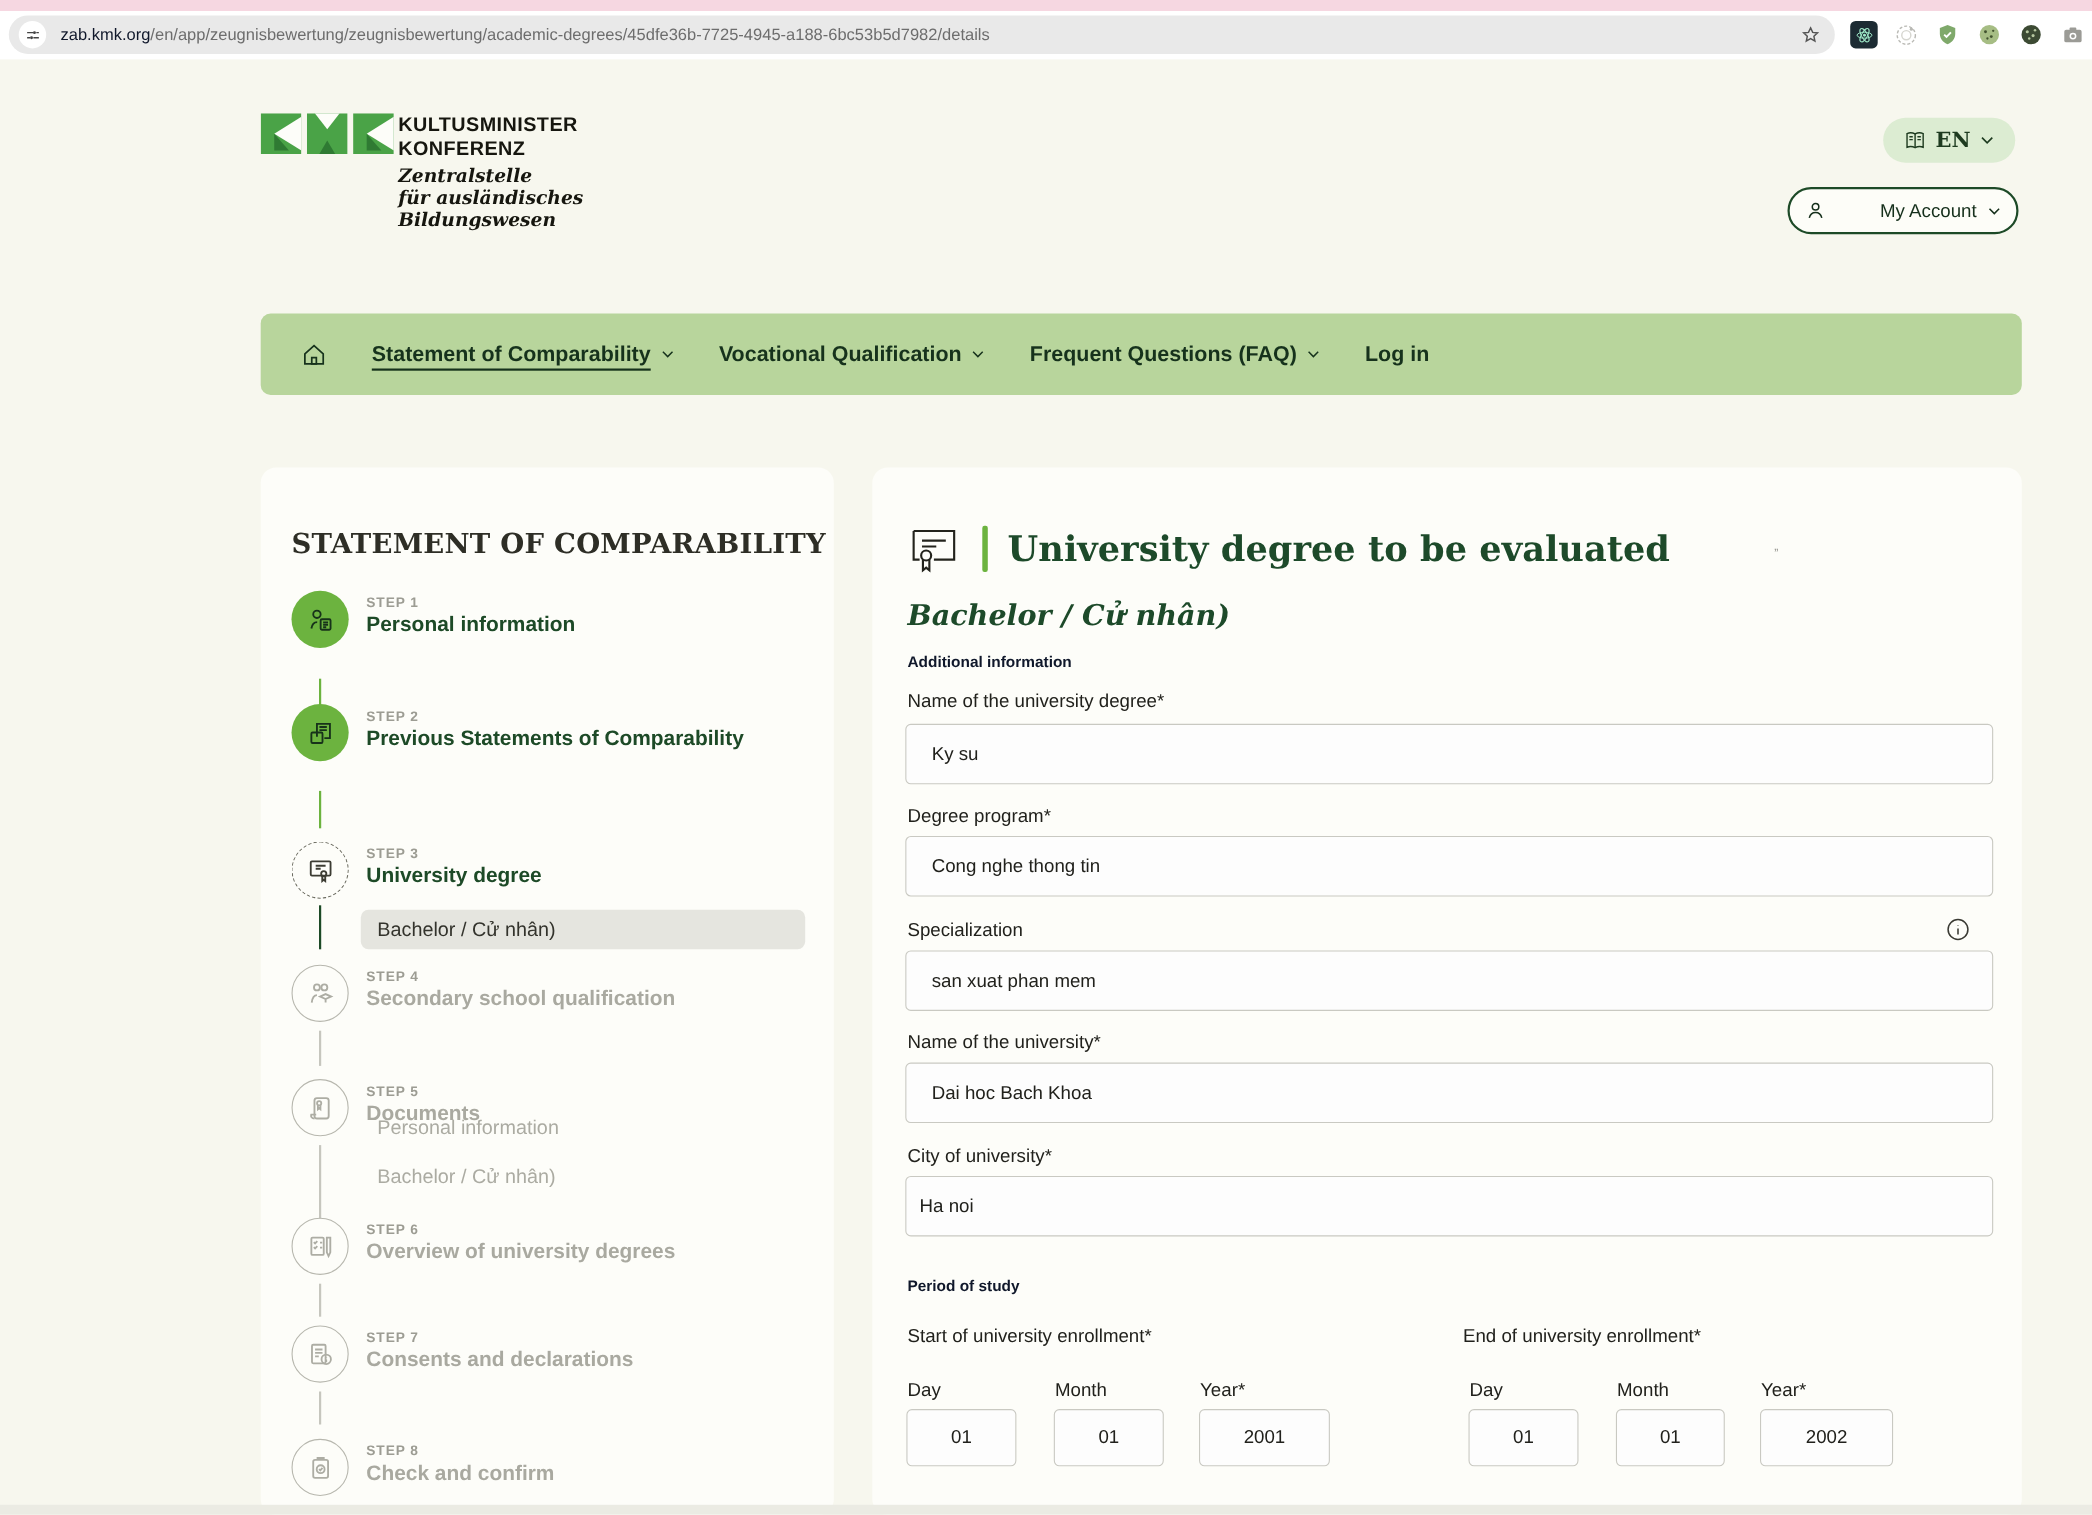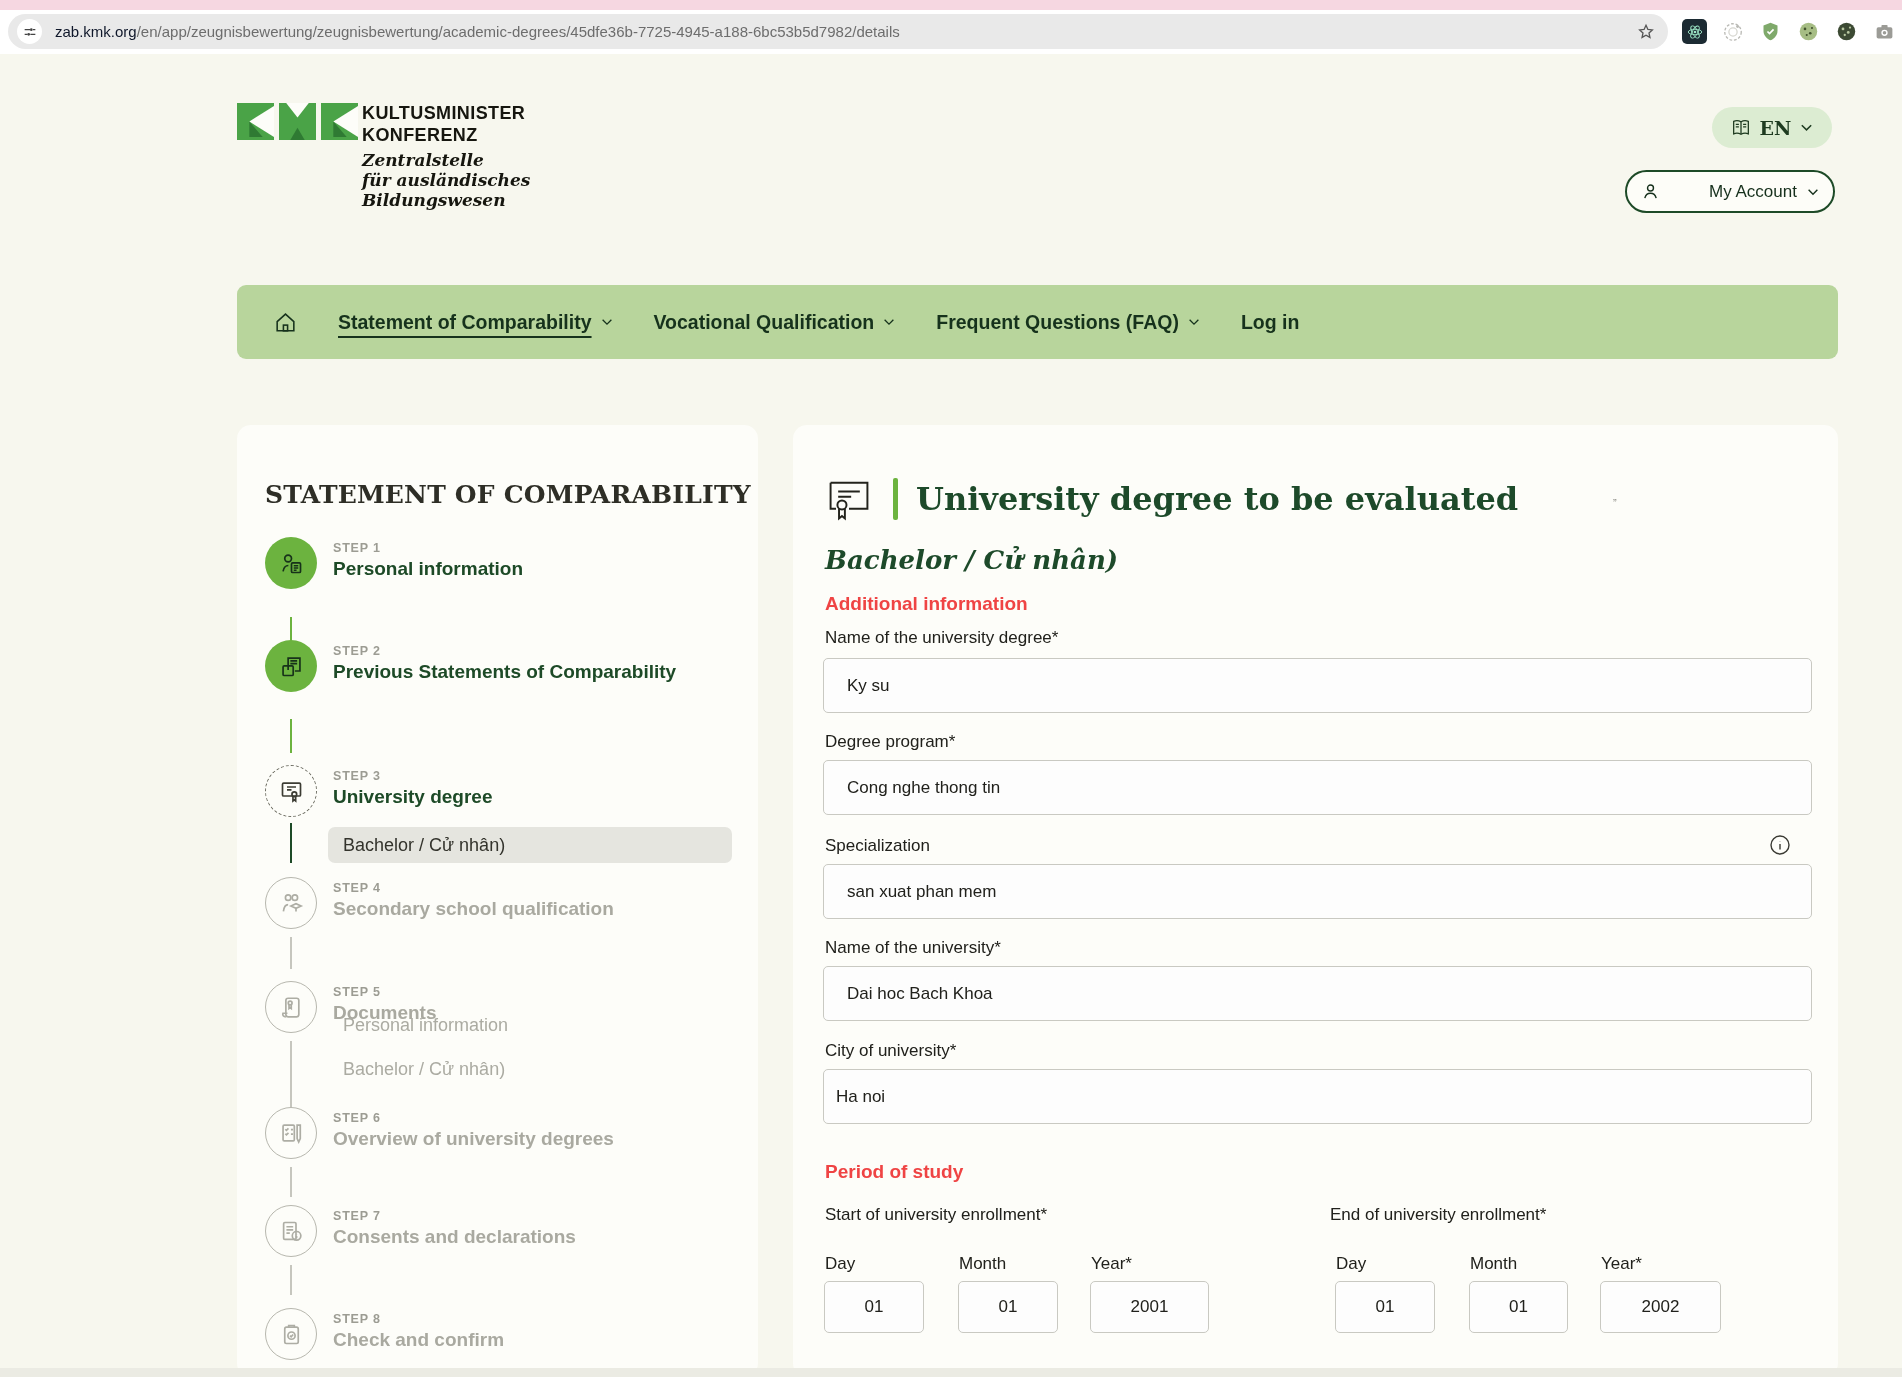--- a/index.html
+++ b/index.html
@@ -54,21 +54,21 @@
   .conn.green{background:#6cb33f;}
   .conn.dark{background:#1d4a27;}
   .conn.gray{background:#c6c6be;}
   .sub-selected{position:absolute;left:91px;top:380px;width:404px;height:36px;border-radius:7px;background:#e5e5df;display:flex;align-items:center;padding-left:15px;box-sizing:border-box;font-size:18px;color:#33332c;cursor:pointer;}
   .sub-plain{position:absolute;left:106px;font-size:18px;color:#ababa2;cursor:pointer;}
   
   .main-header{position:absolute;left:30px;top:48px;display:flex;align-items:center;gap:18px;color:#1d1d16;}
   .title-bar{width:5px;height:42px;background:#6cb33f;border-radius:2px;}
   .main-title{font-family:"DejaVu Serif",serif;font-weight:bold;font-size:32px;color:#1d4a2a;}
   .main-subtitle{position:absolute;left:32px;top:120px;font-family:"DejaVu Serif",serif;font-style:italic;font-weight:bold;font-size:26px;color:#1d4a2a;}
-  .section-heading{position:absolute;left:32px;font-size:19px;font-weight:bold;color:#ef4444;}
+  .section-heading{position:absolute;left:32px;font-size:14px;font-weight:bold;color:#0f172a;}
   .field-label{position:absolute;left:32px;font-size:17px;color:#21211c;}
   .text-input{position:absolute;left:30px;width:989px;height:55px;box-sizing:border-box;border:1px solid #c9c9c2;border-radius:5px;background:#fdfdfd;font-family:"Liberation Sans",sans-serif;font-size:17px;color:#21211c;padding:0 0 0 23px;outline:none;}
   .info-btn{position:absolute;left:975px;width:24px;height:24px;color:#3a3a33;cursor:pointer;background:none;border:none;padding:0;}
   .date-label{position:absolute;font-size:17px;color:#21211c;}
   .date-input{position:absolute;height:52px;box-sizing:border-box;border:1px solid #c9c9c2;border-radius:5px;background:#fdfdfd;font-family:"Liberation Sans",sans-serif;font-size:17px;color:#21211c;text-align:center;outline:none;}
   .artifact{position:absolute;left:820px;top:72px;font-size:11px;color:#8a8a84;}
 </style>
 </head>
 <body>
 

